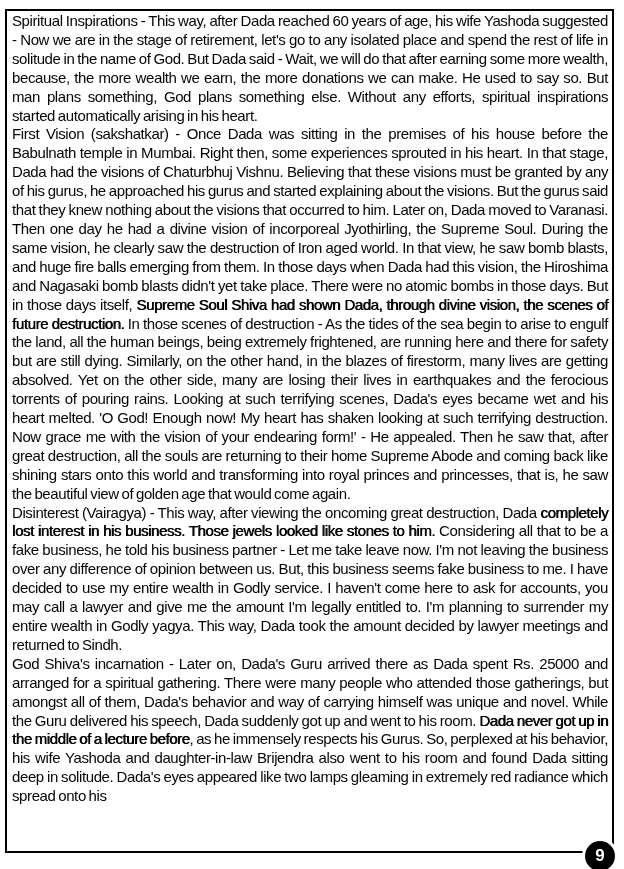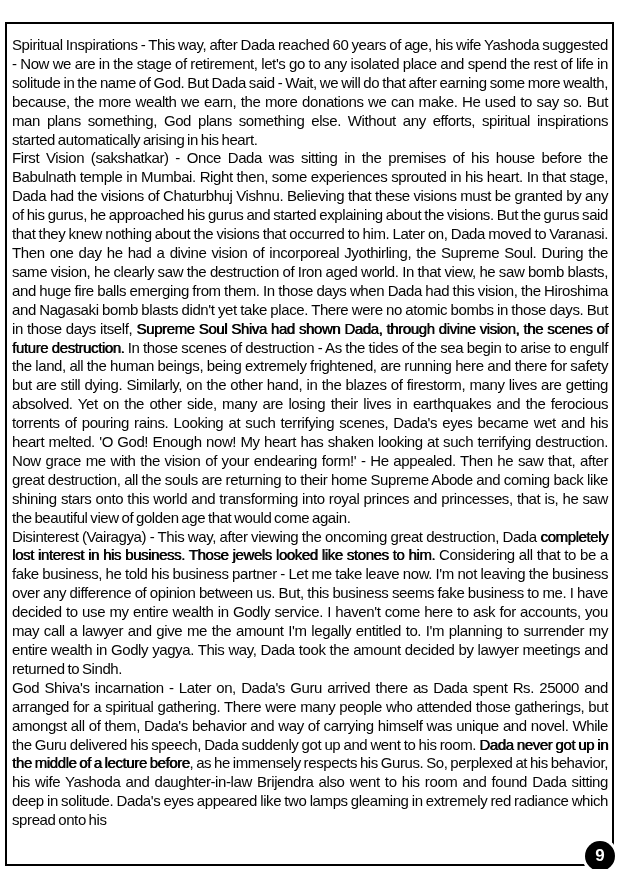--- a/index.html
+++ b/index.html
@@ -12,26 +12,26 @@
     position: relative;
     width: 624px;
     height: 869px;
     background: #ffffff;
     overflow: hidden;
     font-family: "Liberation Sans", "DejaVu Sans", sans-serif;
   }
   .frame {
     position: absolute;
     left: 5px;
-    top: 22px;
+    top: 9px;
     width: 609px;
     height: 844px;
     border: 2px solid #000000;
     overflow: hidden;
-    padding: 12px 4px 0 5px;
+    padding: 1px 4px 0 5px;
   }
   .para {
     margin: 0;
     padding: 0;
     font-size: 15px;
     line-height: 18.9px;
     color: #050505;
     text-align: justify;
     letter-spacing: -0.4px;
     word-spacing: -1px;

